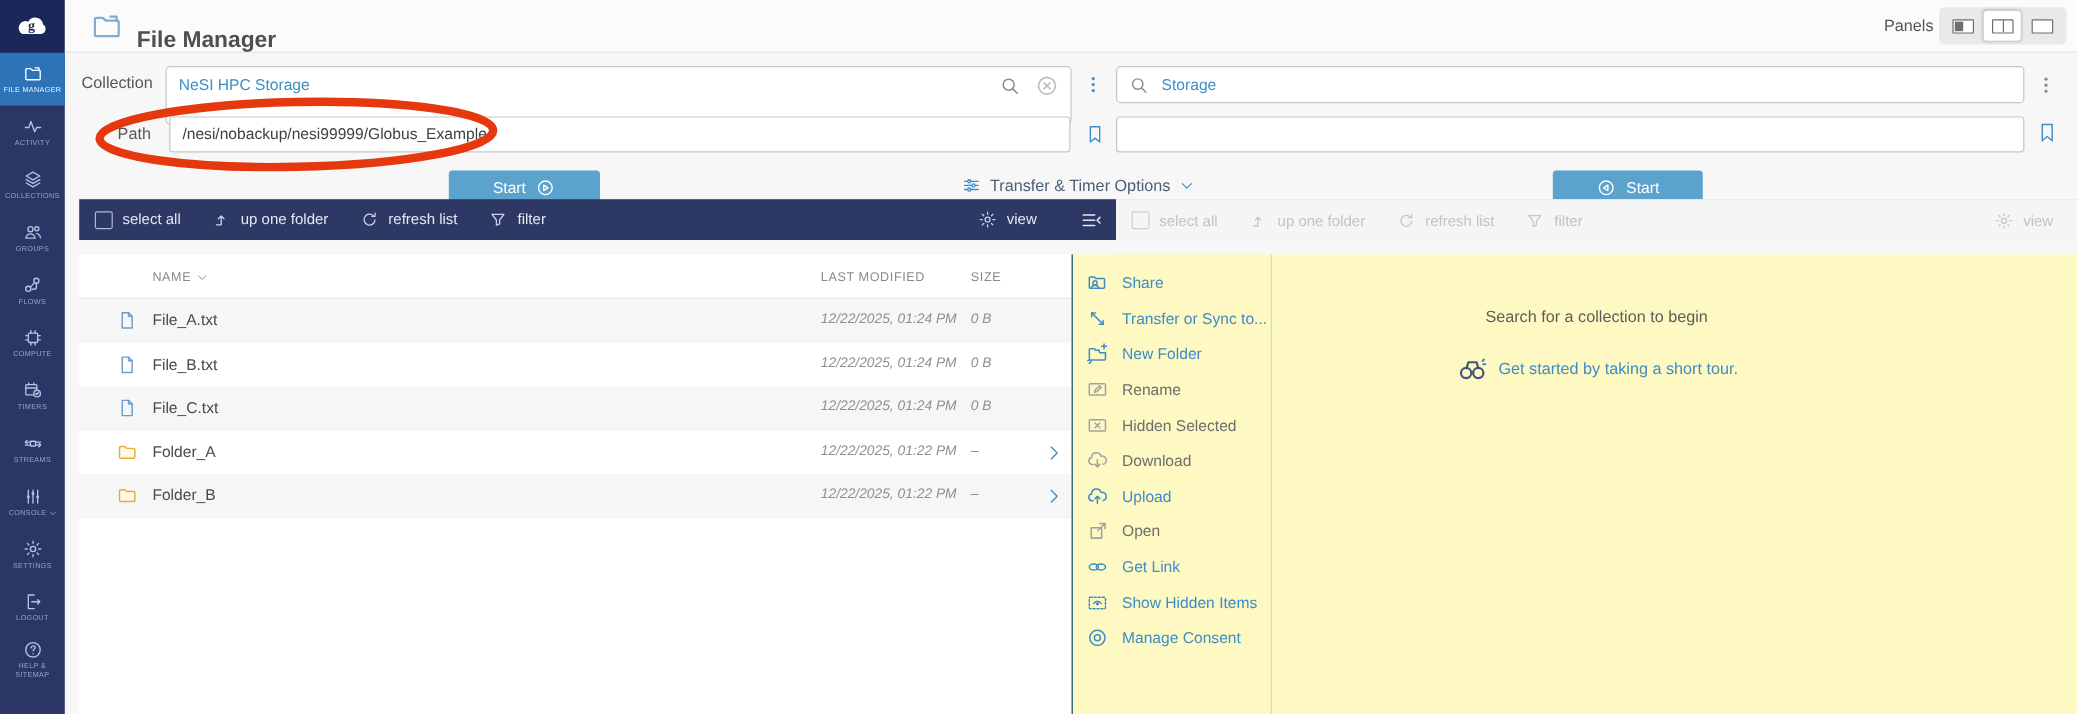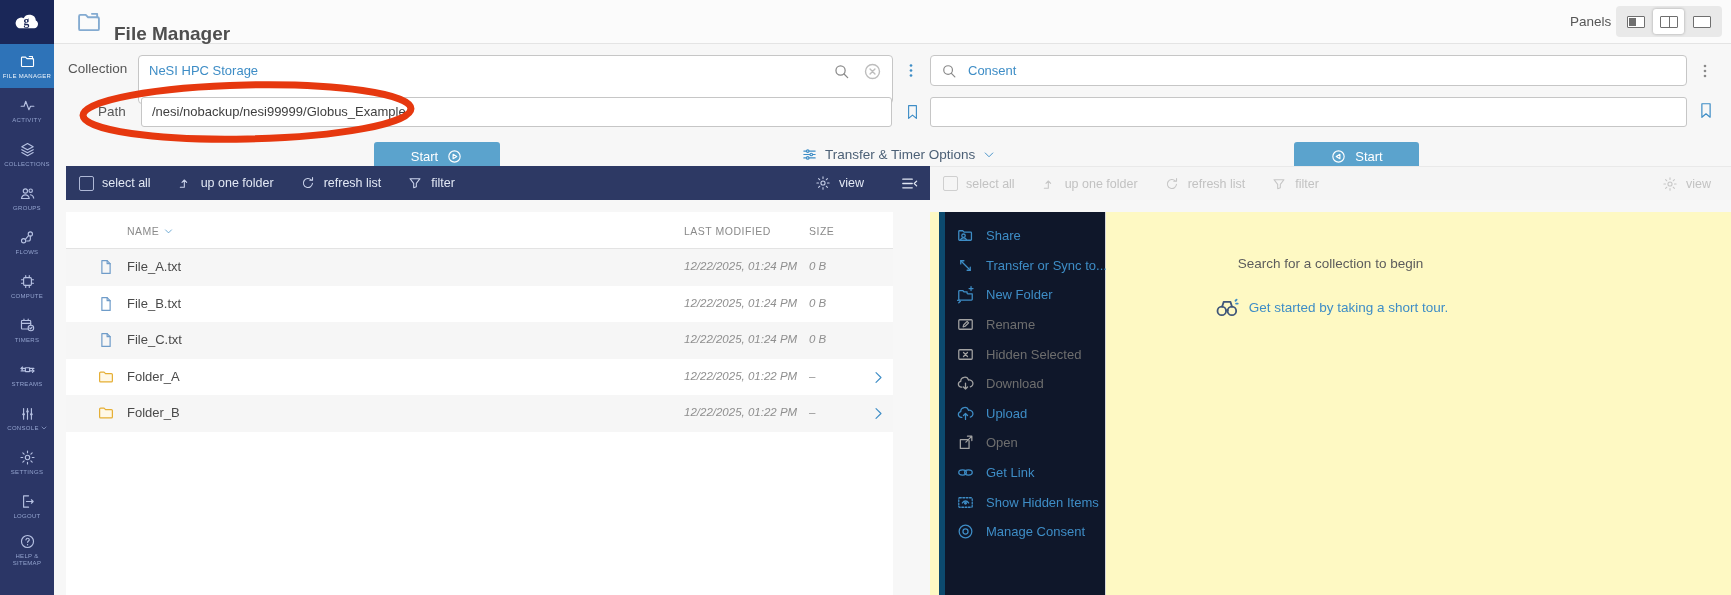--- a/index.html
+++ b/index.html
@@ -85,22 +85,22 @@
   .f-row.alt{background:#f6f6f6;}
   .f-ic{position:absolute;left:31px;top:9px;width:18px;height:18px;}
   .f-ic.file{color:#6f9cc9;}
   .f-ic.folder{color:#e5ae33;}
   .f-name{position:absolute;left:61px;top:10px;font-size:13px;color:#4a4a4a;}
   .f-mod{position:absolute;left:618px;top:11px;font-size:11.5px;font-style:italic;color:#8f8f8f;}
   .f-size{position:absolute;left:743px;top:11px;font-size:11.5px;font-style:italic;color:#8f8f8f;}
   .f-ch{position:absolute;left:804px;top:10px;width:17px;height:17px;color:#3e8dc6;cursor:pointer;}
 
   
-  .ctx-menu{position:absolute;left:939px;top:212px;width:167px;height:383px;background:#0f172a;
-            border-left:6px solid #0c4a6e;border-right:1px solid #d7d7d7;padding-top:9px;z-index:5;}
+  .ctx-menu{position:absolute;left:893px;top:212px;width:167px;height:383px;background:#fef9c3;
+            border-left:1px solid #0c4a6e;border-right:1px solid #d7d7d7;padding-top:9px;z-index:5;}
   .m-item{height:29.6px;display:flex;align-items:center;padding-left:11px;gap:11px;cursor:pointer;}
   .m-item .ic{width:19px;height:19px;color:#a2a2a2;flex:0 0 19px;}
   .m-item .lbl{font-size:13px;color:#6e6e6e;white-space:nowrap;}
   .m-item.accent .ic{color:#3e8dc6;}
   .m-item.accent .lbl{color:#3e8dc6;}
 
   
   .gray-panel{position:absolute;left:930px;top:212px;width:801px;height:383px;background:#fef9c3;}
   .empty-title{position:absolute;left:0;top:44px;width:100%;text-align:center;font-size:13.5px;color:#5c5c5c;}
   .tour{position:absolute;left:0;top:82px;width:100%;display:flex;align-items:center;justify-content:center;gap:9px;}
@@ -296,21 +296,21 @@
       </svg>
     </span>
 
   <div class="box" style="left:930px;top:55px;width:757px;height:31px;">
     <span class="in-ic" style="left:9px;top:6px;width:18px;height:18px;">
         <svg viewBox="0 0 24 24" fill="none" stroke="currentColor" stroke-width="1.6" stroke-linecap="round" stroke-linejoin="round">
           <circle cx="10.8" cy="10.8" r="5.8"></circle>
           <path d="m15.2 15.2 4.6 4.6"></path>
         </svg>
       </span>
-    <span class="val ph" style="left:37px;">Consent</span>
+    <span class="val ph" style="left:37px;">Storage</span>
   </div>
   <span class="abs dots" style="left:1697px;top:58px;width:16px;height:26px;color:#8a8a8a;">
       <svg viewBox="0 0 24 24" fill="none" stroke="currentColor" stroke-width="1.6" stroke-linecap="round" stroke-linejoin="round">
         <circle cx="12" cy="4.5" r="2" fill="currentColor" stroke="none"></circle>
         <circle cx="12" cy="12" r="2" fill="currentColor" stroke="none"></circle>
         <circle cx="12" cy="19.5" r="2" fill="currentColor" stroke="none"></circle>
       </svg>
     </span>
 
   <span class="field-label" style="left:98px;top:104px;">Path</span>

